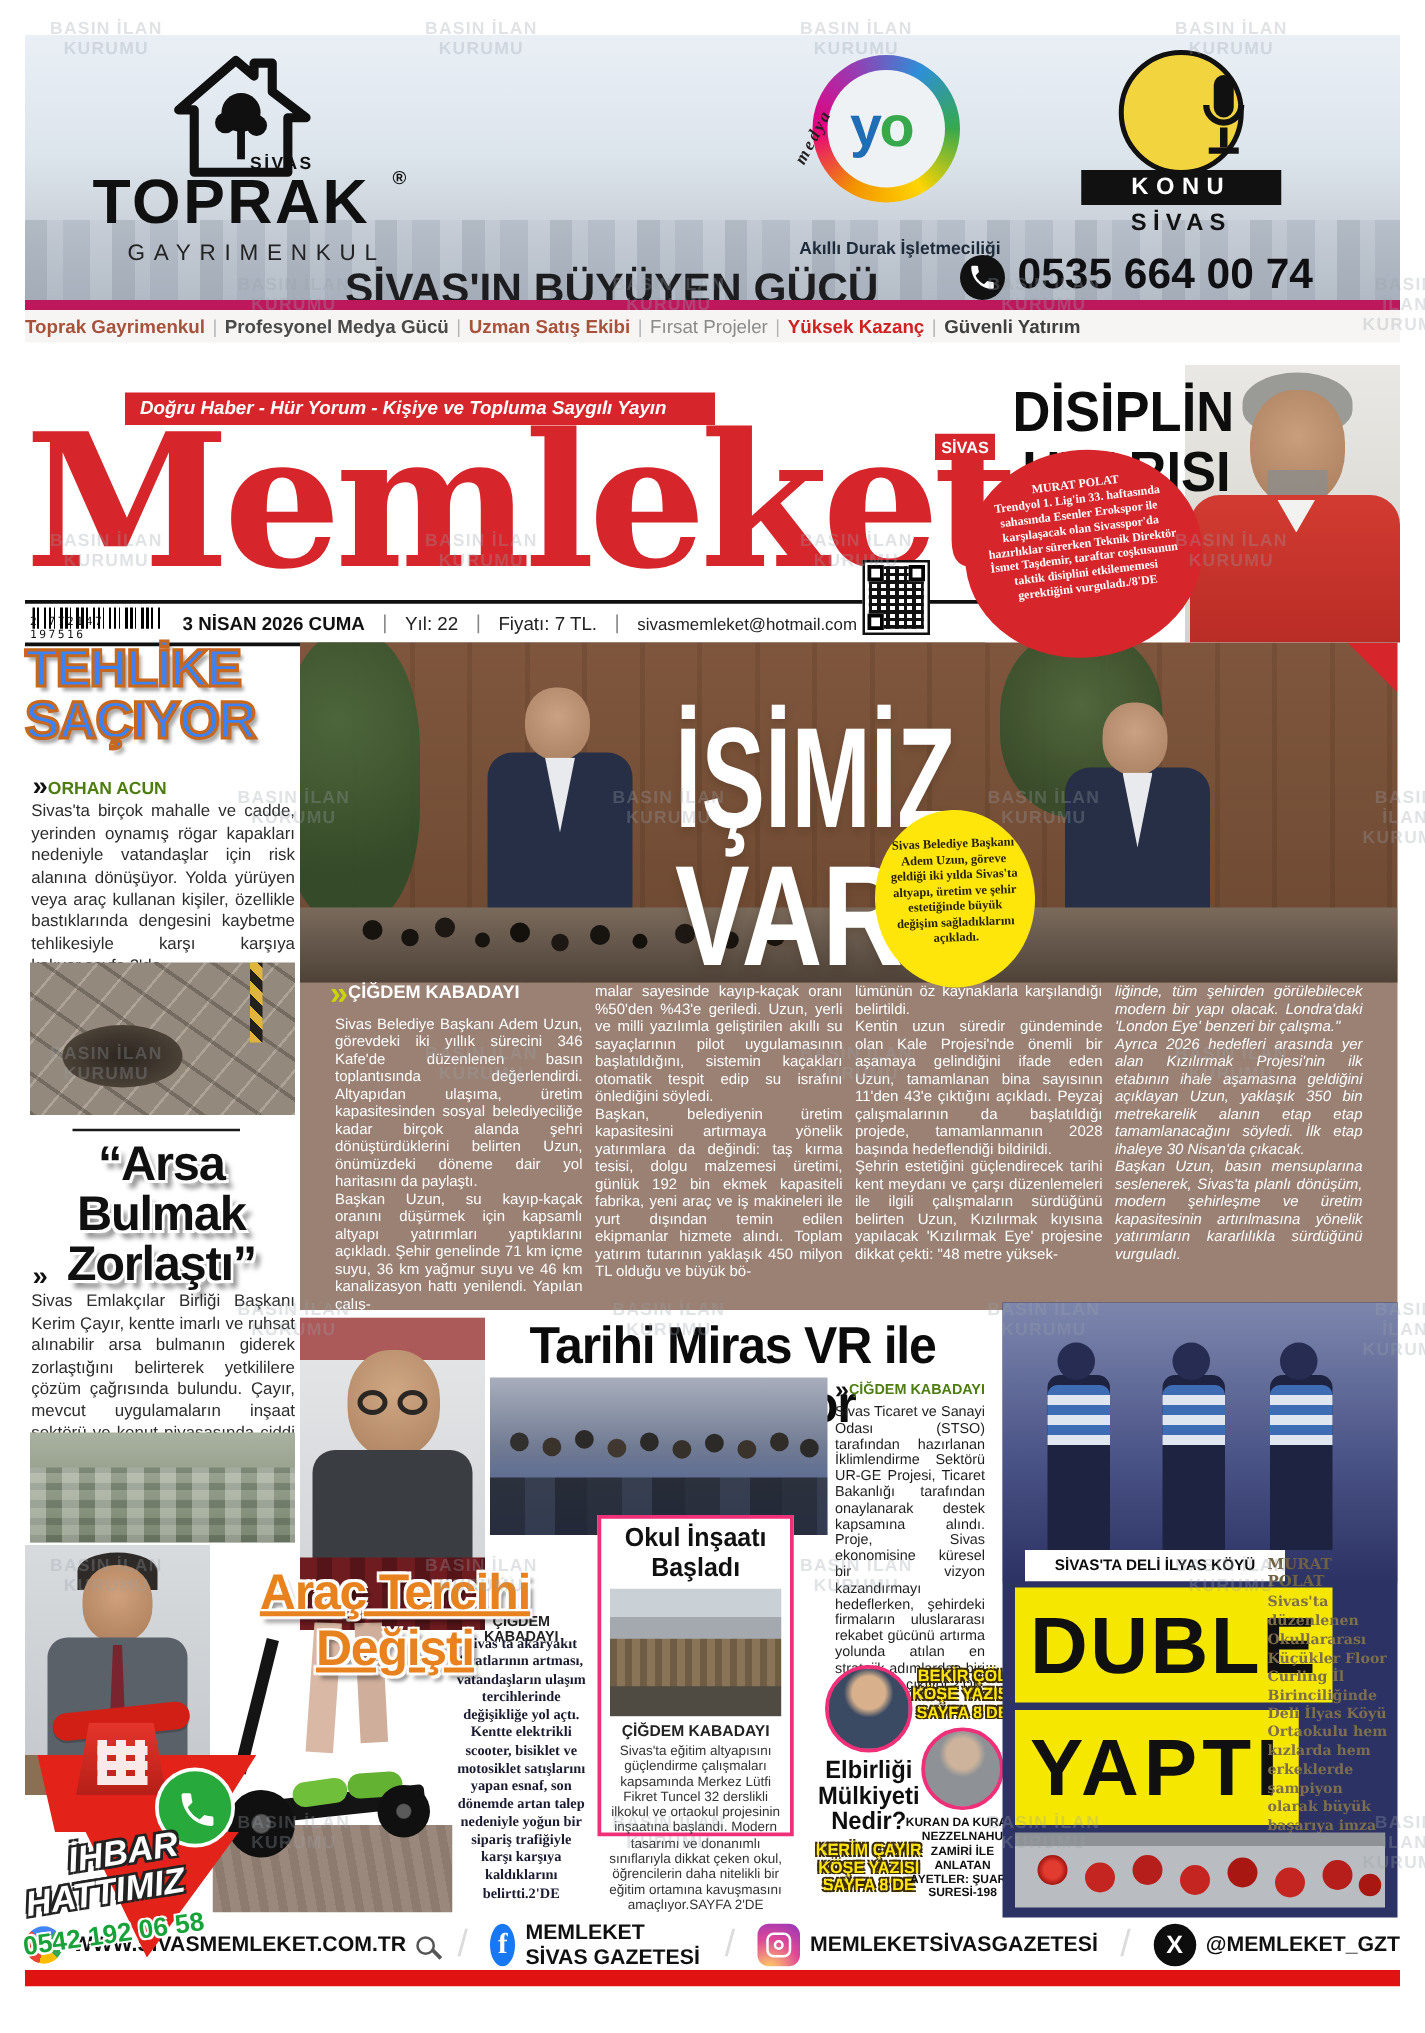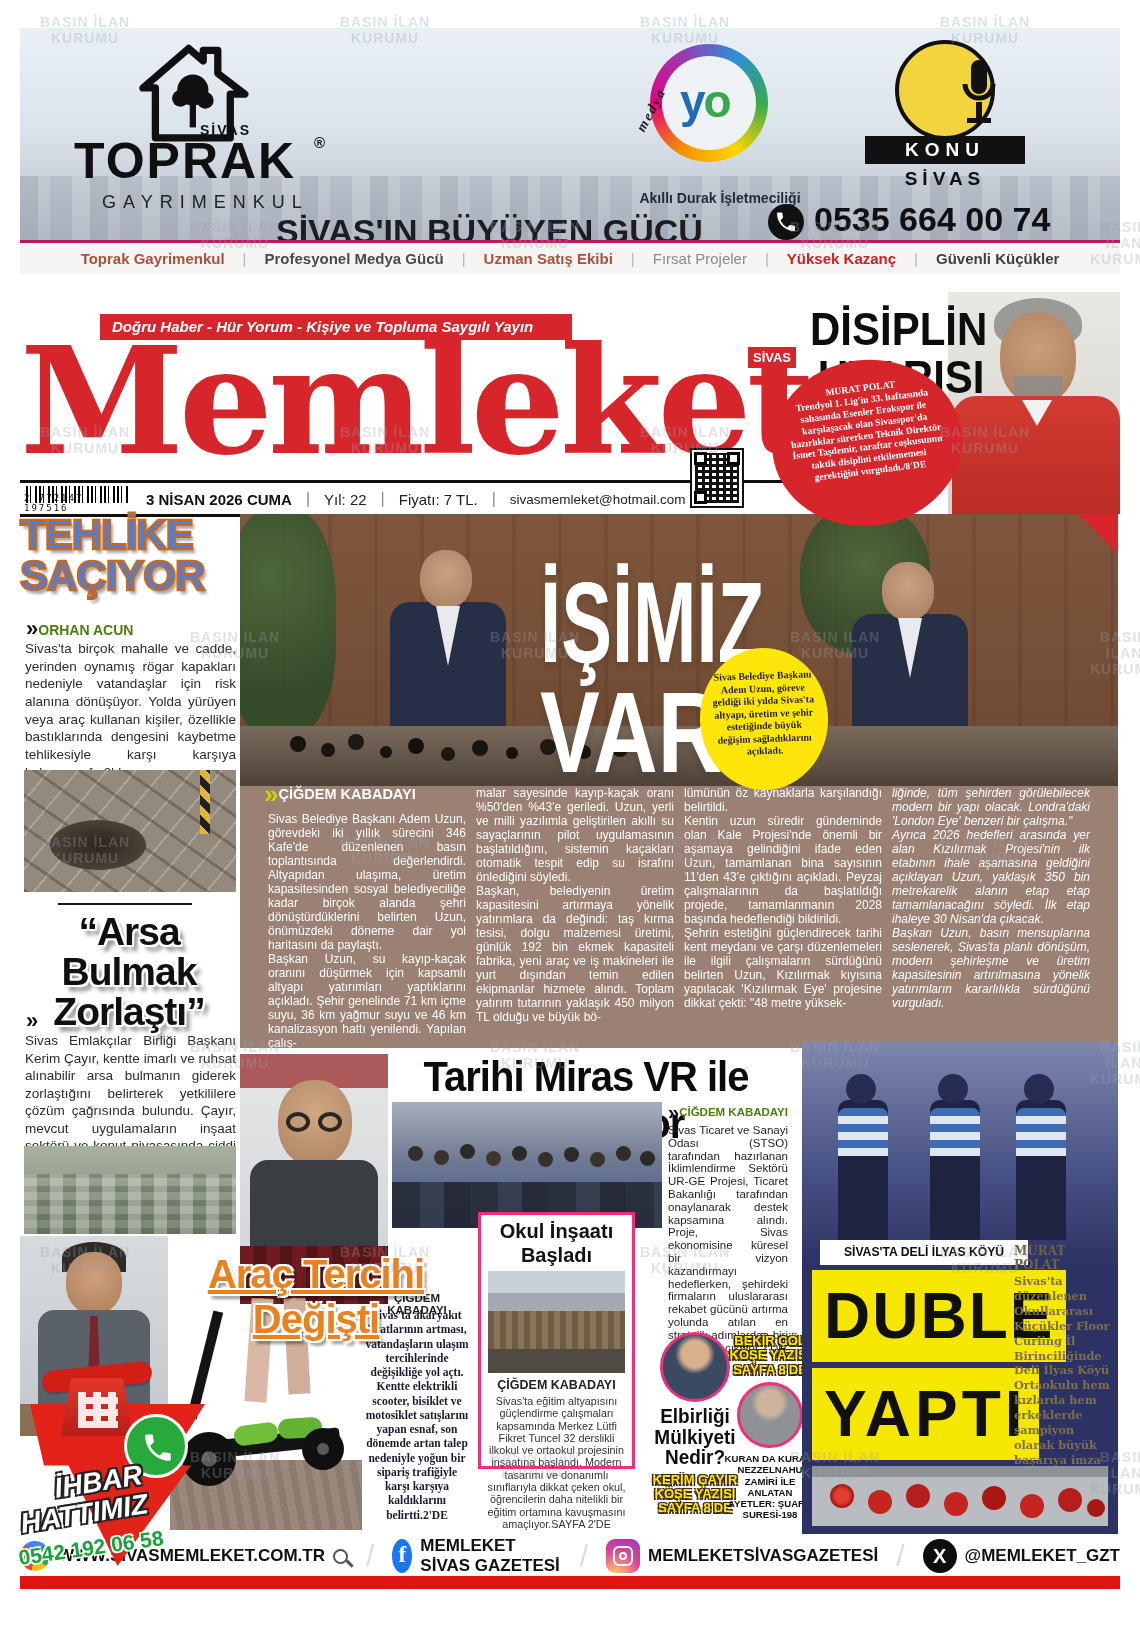--- a/index.html
+++ b/index.html
@@ -43,22 +43,22 @@
   .konu-circle { position:absolute; left:30px; top:0; width:100px; height:100px; border-radius:50%; background:#f2d53e; border:4px solid #111; }
   .konu-mic { position:absolute; left:62px; top:14px; width:36px; height:72px; }
   .konu-band { position:absolute; left:0; top:96px; width:160px; height:28px; background:#111; color:#fff;
     font:900 19px "Liberation Sans",sans-serif; letter-spacing:6px; text-align:center; line-height:28px; }
   .konu-city { position:absolute; left:0; top:128px; width:160px; text-align:center; font:900 19px "Liberation Sans",sans-serif; letter-spacing:5px; color:#111; }
   .slogan { position:absolute; left:256px; top:172px; font:900 34px "Liberation Sans",sans-serif; color:#1d1d20; letter-spacing:0;margin-top:12px; }
   .phone-badge { position:absolute; left:748px; top:176px; width:36px; height:36px; border-radius:50%; background:#111; }
   .phone-badge svg { position:absolute; left:6px; top:6px; }
   .phone-number { position:absolute; left:794px; top:172px; font:900 34px "Liberation Sans",sans-serif; color:#101013; }
 
-  .menu-row { left:20px; top:240px; width:1100px; height:34px; border-top:3px solid #be185d; background:#f7f5f3;
-    display:flex; align-items:center; justify-content:center; gap:18px; font:700 15px "Liberation Sans",sans-serif; }
+  .menu-row { left:20px; top:240px; width:1100px; height:34px; border-top:8px solid #be185d; background:#f7f5f3;
+    display:flex; align-items:center; gap:6px; font:700 15px "Liberation Sans",sans-serif; }
   .menu-row .pipe { color:#b5b5b5; font-weight:400; }
   .mi-0{color:#a8523c;} .mi-1{color:#4a4a4a;} .mi-2{color:#a8523c;} .mi-3{color:#8a8a8a;font-weight:400;} .mi-4{color:#cf2222;} .mi-5{color:#3f3f3f;}
 
   
   .masthead-tag { left:100px; top:314px; width:472px; height:26px; background:#d6252b; color:#fff;
     font:italic 900 15px "Liberation Sans",sans-serif; line-height:26px; padding-left:12px; z-index:6; }
   .masthead-title { left:20px; top:320px; width:780px; height:170px; font:900 148px "DejaVu Serif",serif;
     color:#d6252b; letter-spacing:-5px; line-height:162px; z-index:5; }
   .masthead-badge { left:748px; top:347px; width:48px; height:21px; background:#d6252b; color:#fff;
     font:900 13px "Liberation Sans",sans-serif; text-align:center; line-height:21px; z-index:7; }
@@ -461,21 +461,21 @@
     <span class="mi-0">Toprak Gayrimenkul</span>
     <span class="pipe">|</span>
     <span class="mi-1">Profesyonel Medya Gücü</span>
     <span class="pipe">|</span>
     <span class="mi-2">Uzman Satış Ekibi</span>
     <span class="pipe">|</span>
     <span class="mi-3">Fırsat Projeler</span>
     <span class="pipe">|</span>
     <span class="mi-4">Yüksek Kazanç</span>
     <span class="pipe">|</span>
-    <span class="mi-5">Güvenli Küçükler</span>
+    <span class="mi-5">Güvenli Yatırım</span>
   </div>
 
   <div class="abs masthead-title">Memleket</div>
   <div class="abs masthead-tag">Doğru Haber - Hür Yorum - Kişiye ve Topluma Saygılı Yayın</div>
   <div class="abs masthead-badge">SİVAS</div>
 
   <div class="abs rule-top"></div>
   <div class="abs dateline">
     <div class="barcode">
       <div class="barcode-stripes"></div>

